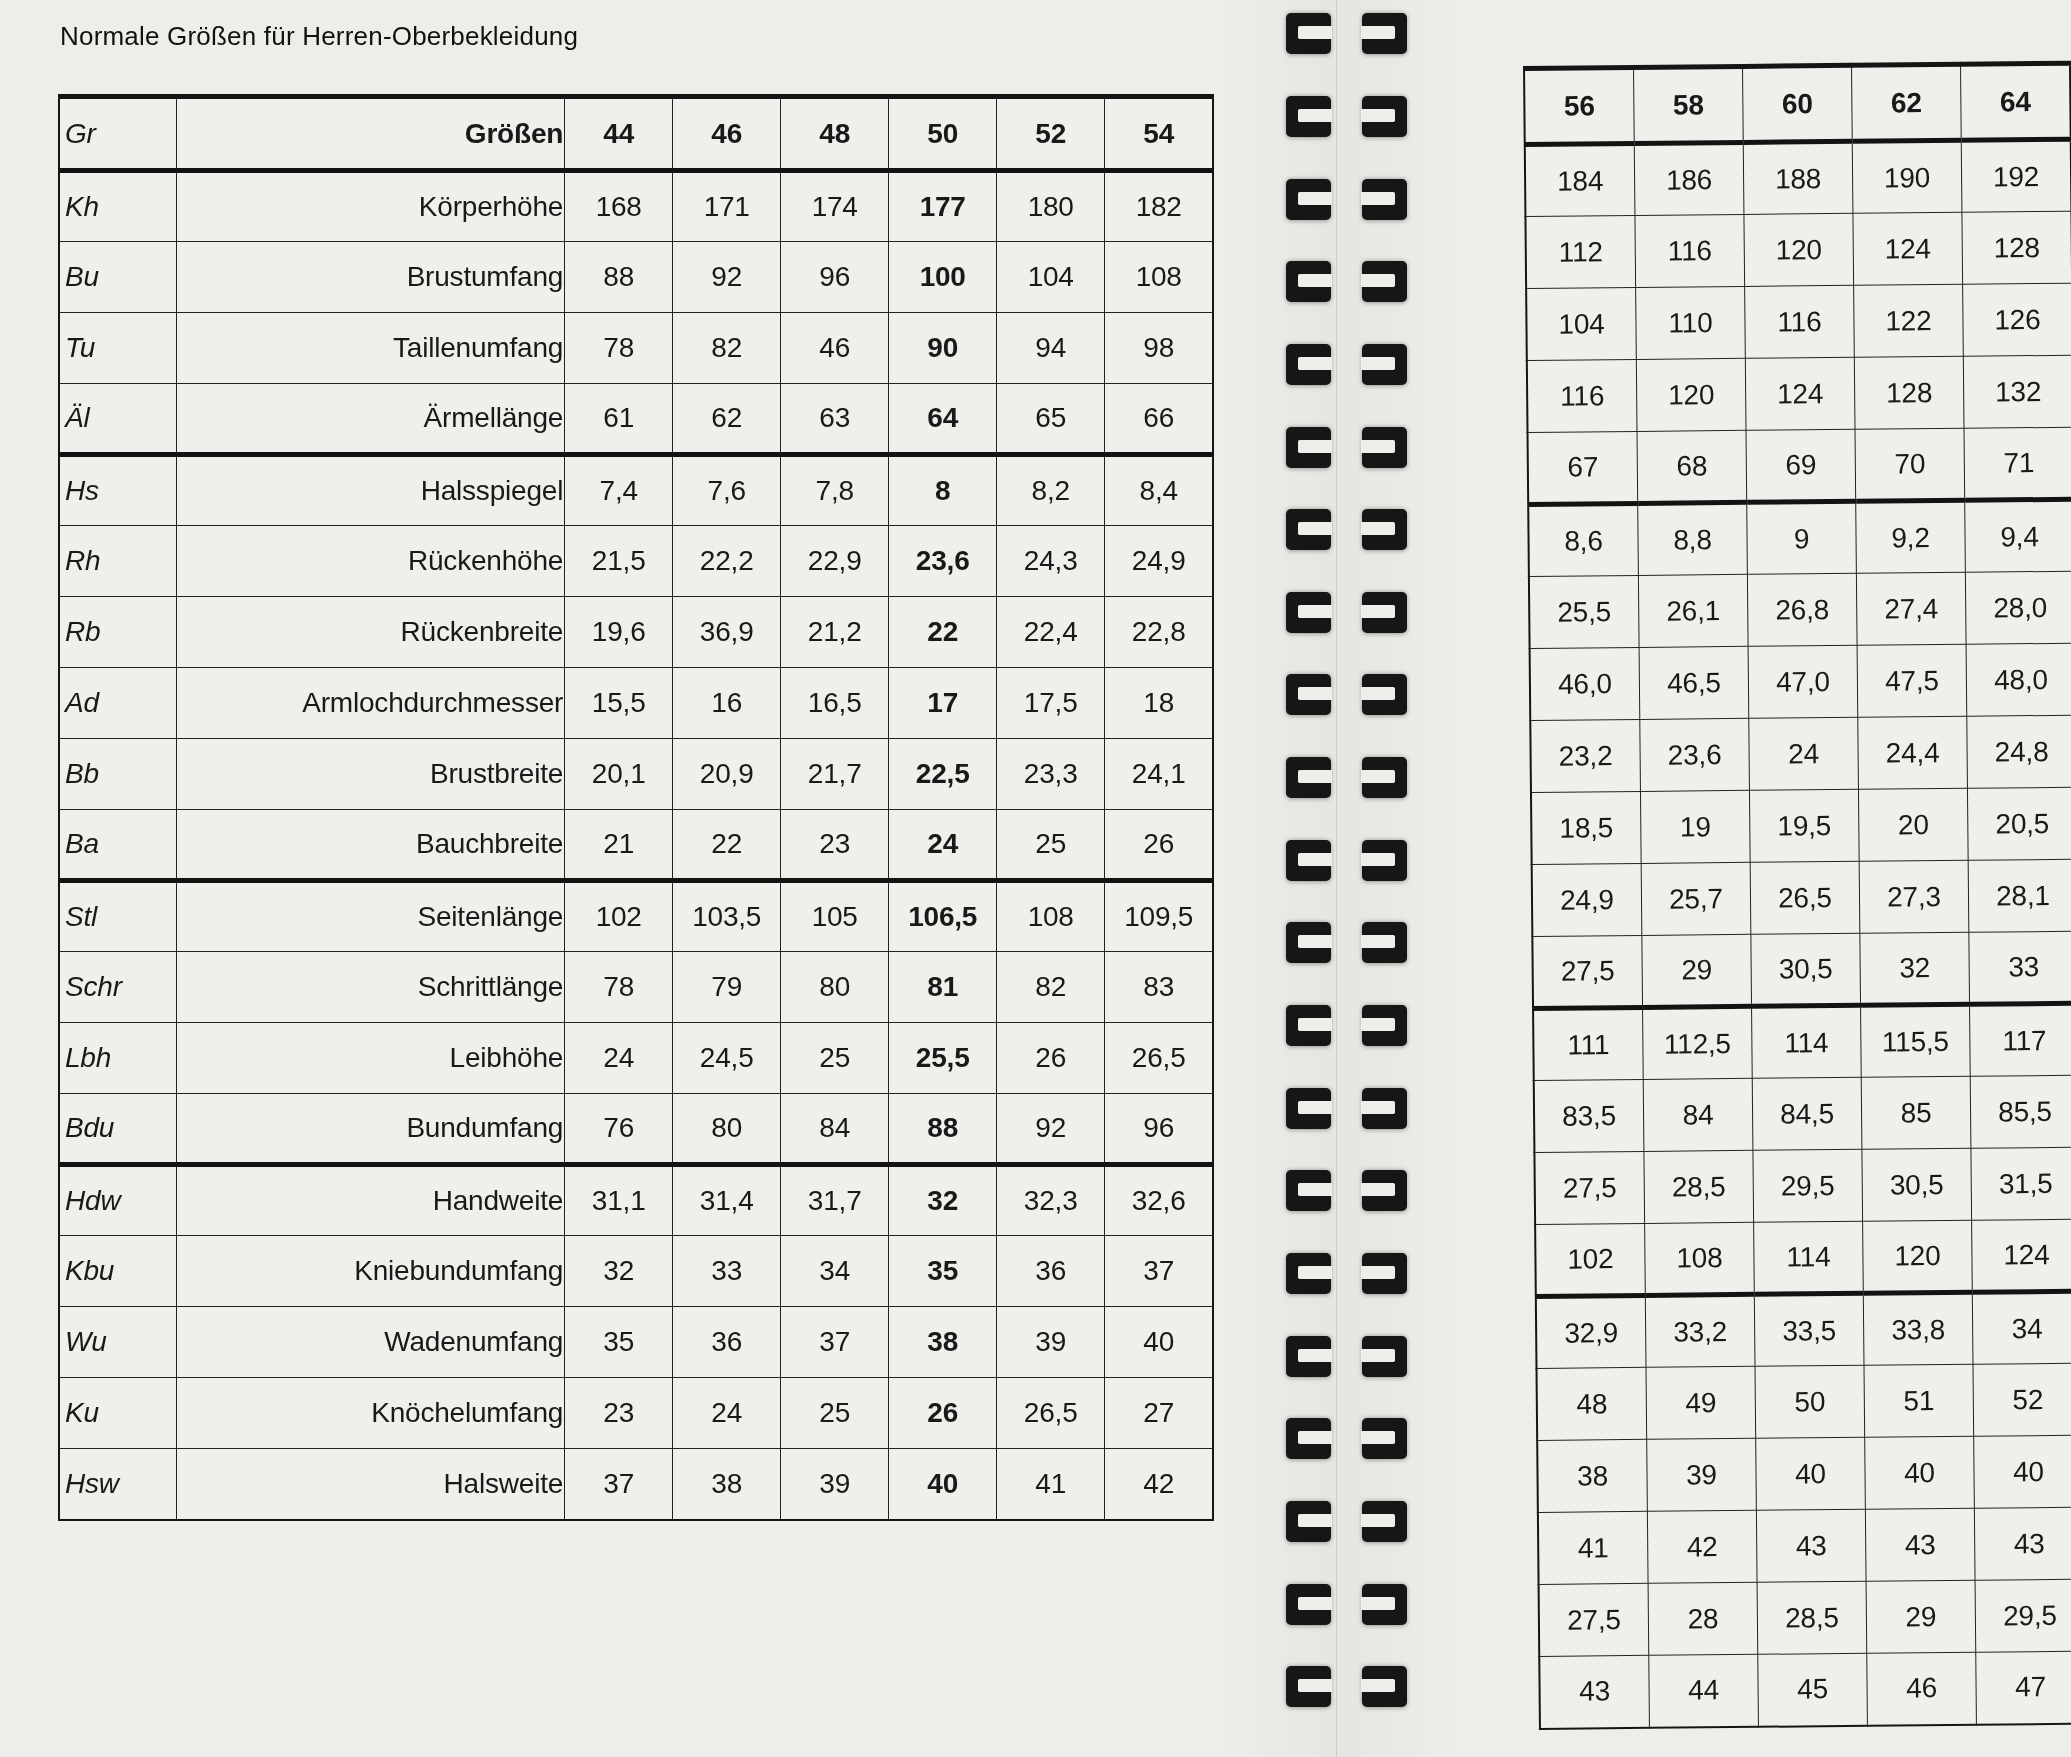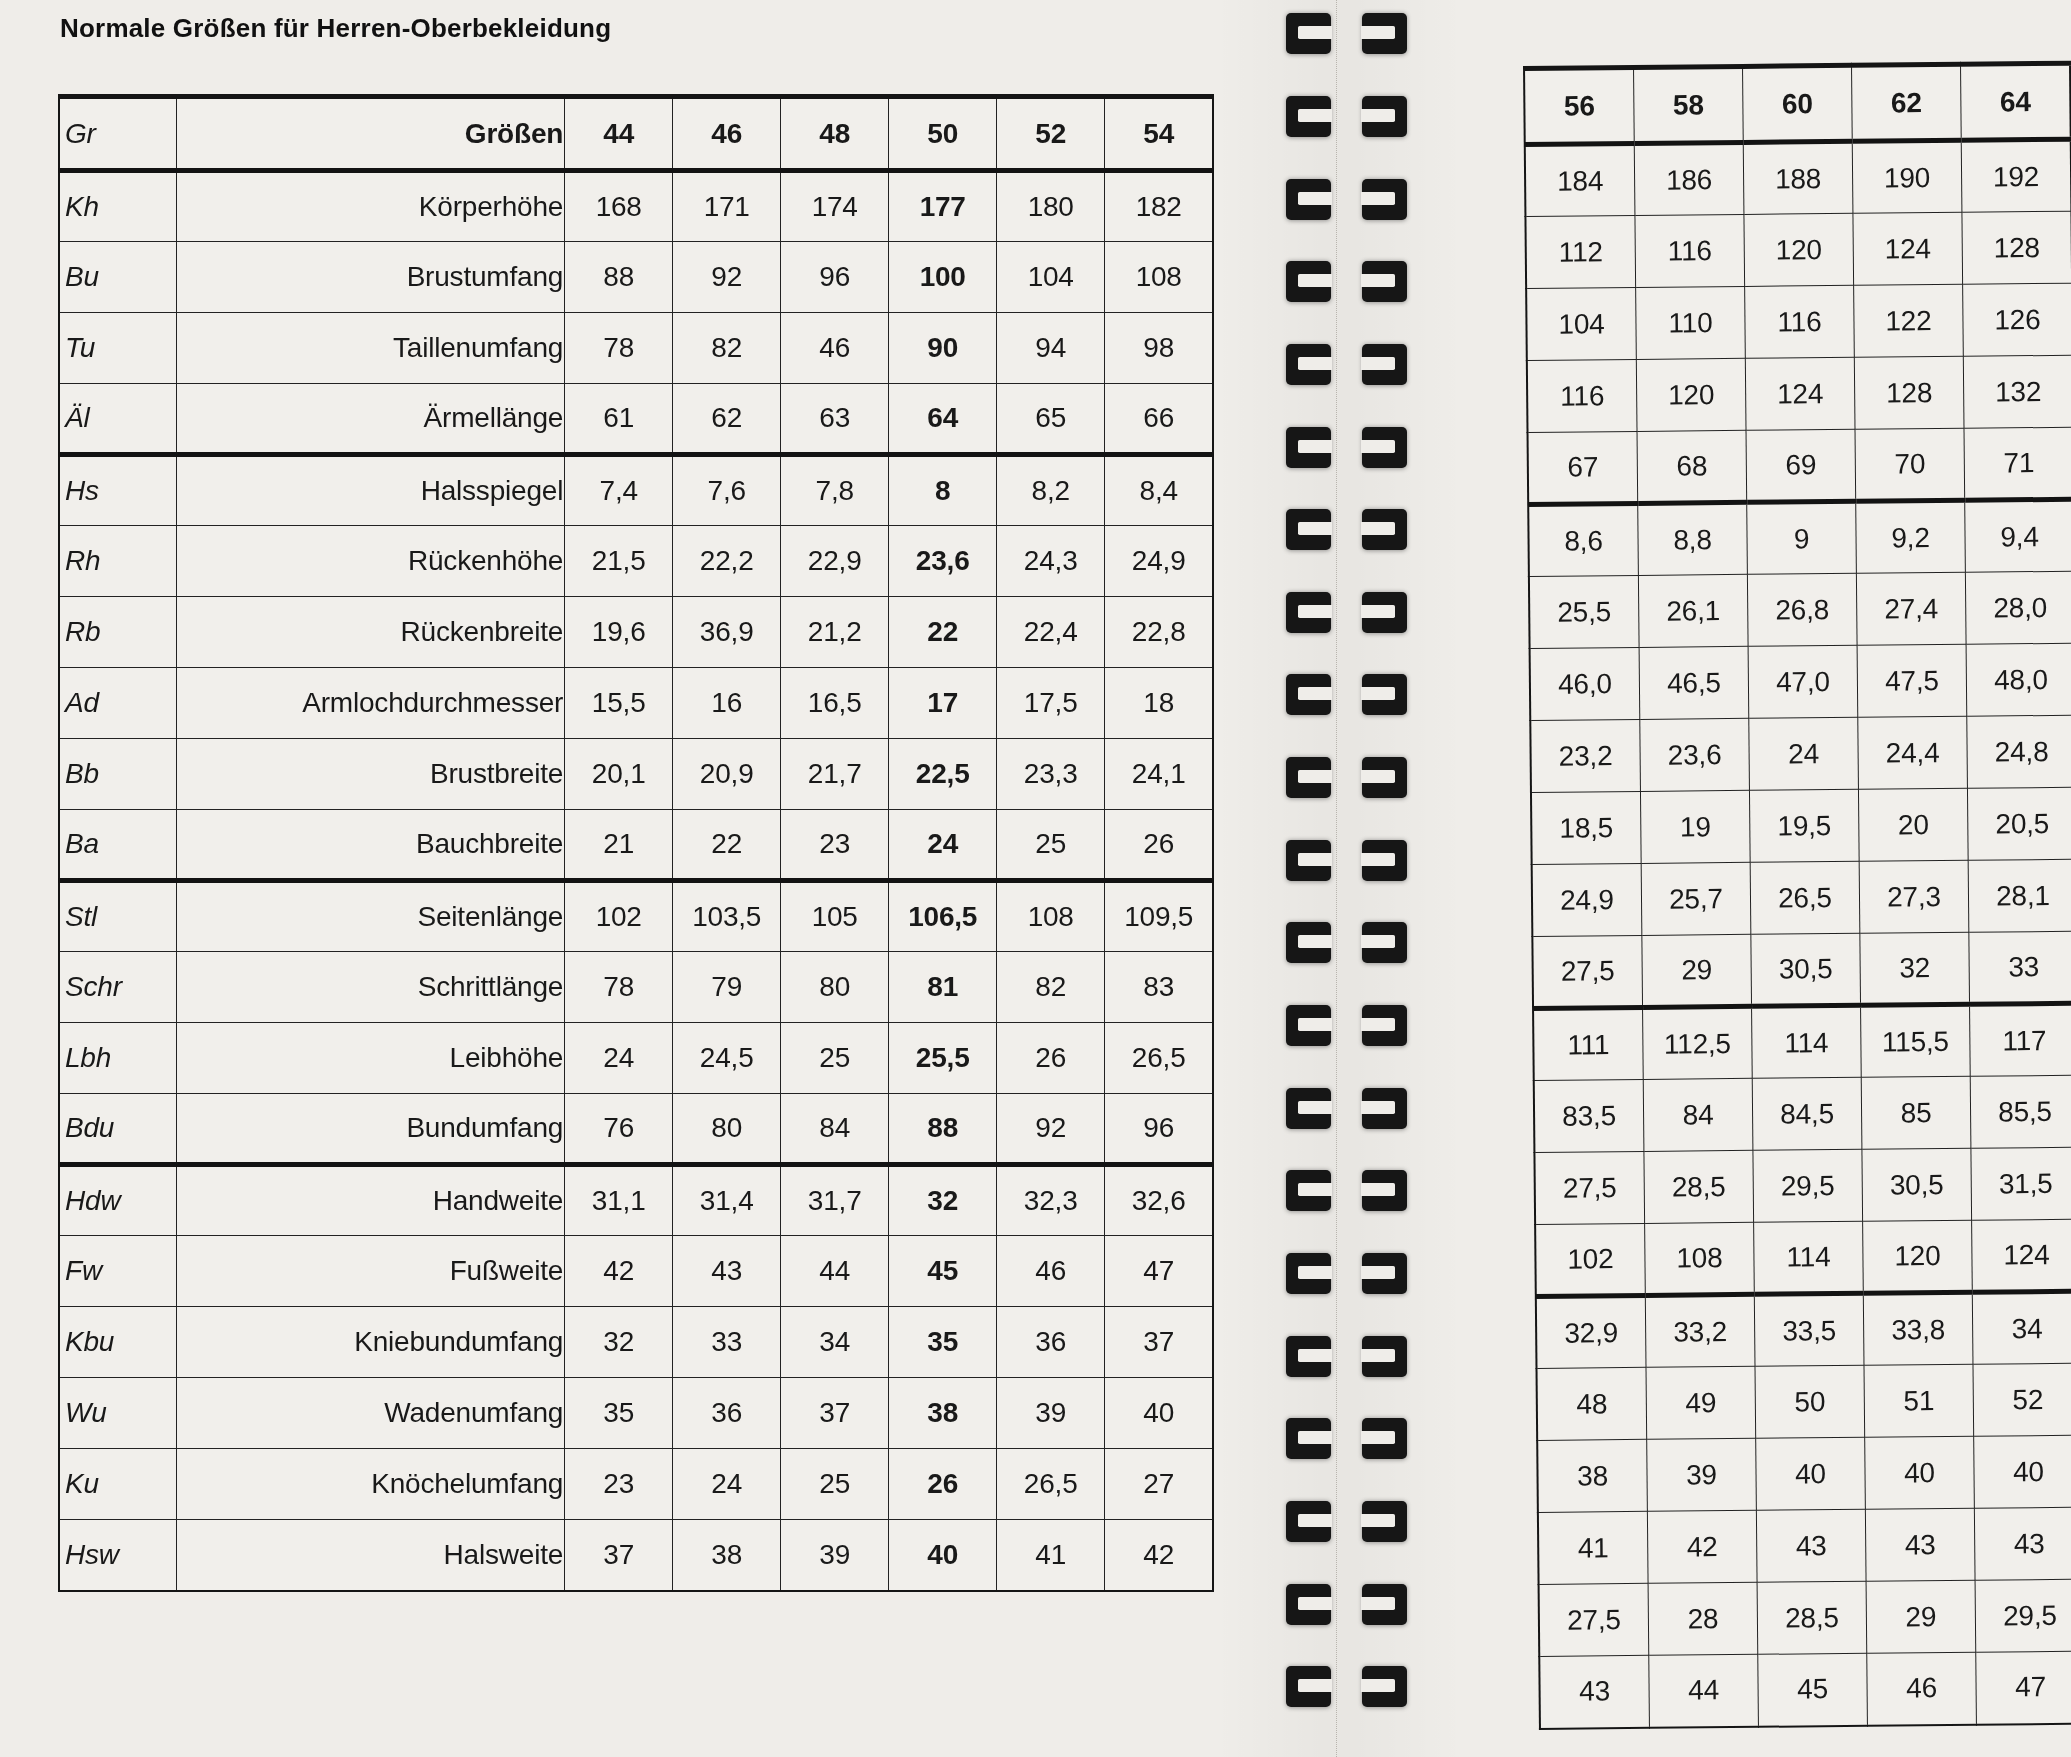--- a/index.html
+++ b/index.html
@@ -3,22 +3,22 @@
 <meta charset="utf-8">
 <style>
   html,body{margin:0;padding:0;}
   body{
     width:2071px;height:1757px;position:relative;overflow:hidden;
     background:#efede9;
     font-family:"Liberation Sans", sans-serif;
     color:#161616;
   }
   .title{
-    position:absolute;left:60px;top:13px;
-    font-size:26px;font-weight:bold;letter-spacing:0.2px;color:#111;
+    position:absolute;left:60px;top:21px;
+    font-size:26px;font-weight:normal;letter-spacing:0.2px;color:#111;
   }
   .lwrap{position:absolute;left:58px;top:94px;}
   .rwrap{position:absolute;left:1523px;top:66px;transform:rotate(-0.55deg);transform-origin:top left;}
   table.sz{border-collapse:collapse;background:#f1efeb;border:2.5px solid #151515;border-top:5.8px solid #151515;}
   table.sz td{
     border:1.7px solid #222;
     font-size:28px;color:#191919;letter-spacing:-0.2px;
     vertical-align:middle;
   }
   table.sz tr{height:71px;}
@@ -337,30 +337,20 @@
           <td class="abbr">Hdw</td>
           <td class="lab">Handweite</td>
           <td class="val">31,1</td>
           <td class="val">31,4</td>
           <td class="val">31,7</td>
           <td class="val b">32</td>
           <td class="val">32,3</td>
           <td class="val">32,6</td>
         </tr>
         <tr class="row">
-          <td class="abbr">Fw</td>
-          <td class="lab">Fußweite</td>
-          <td class="val">42</td>
-          <td class="val">43</td>
-          <td class="val">44</td>
-          <td class="val b">45</td>
-          <td class="val">46</td>
-          <td class="val">47</td>
-        </tr>
-        <tr class="row">
           <td class="abbr">Kbu</td>
           <td class="lab">Kniebundumfang</td>
           <td class="val">32</td>
           <td class="val">33</td>
           <td class="val">34</td>
           <td class="val b">35</td>
           <td class="val">36</td>
           <td class="val">37</td>
         </tr>
         <tr class="row">

